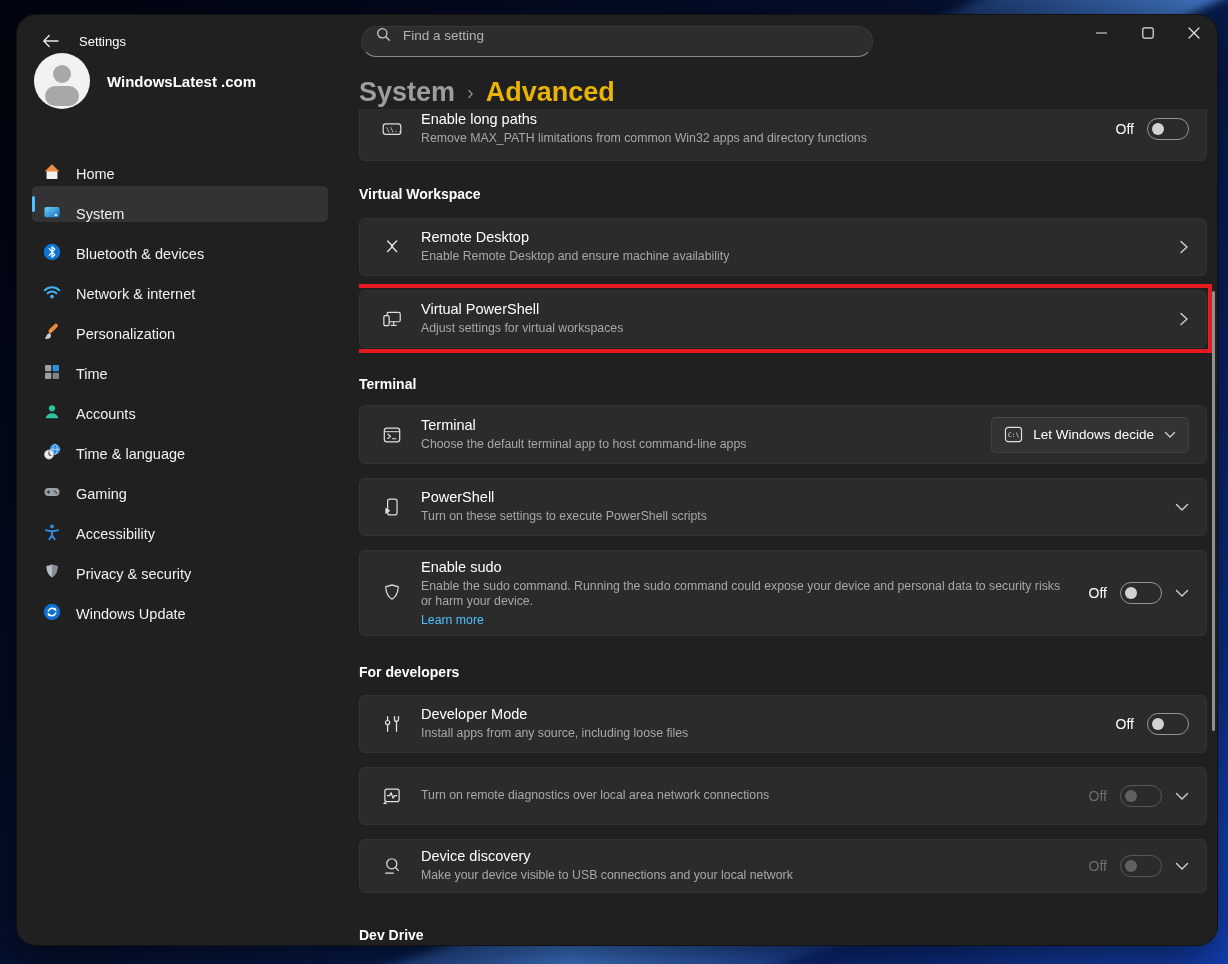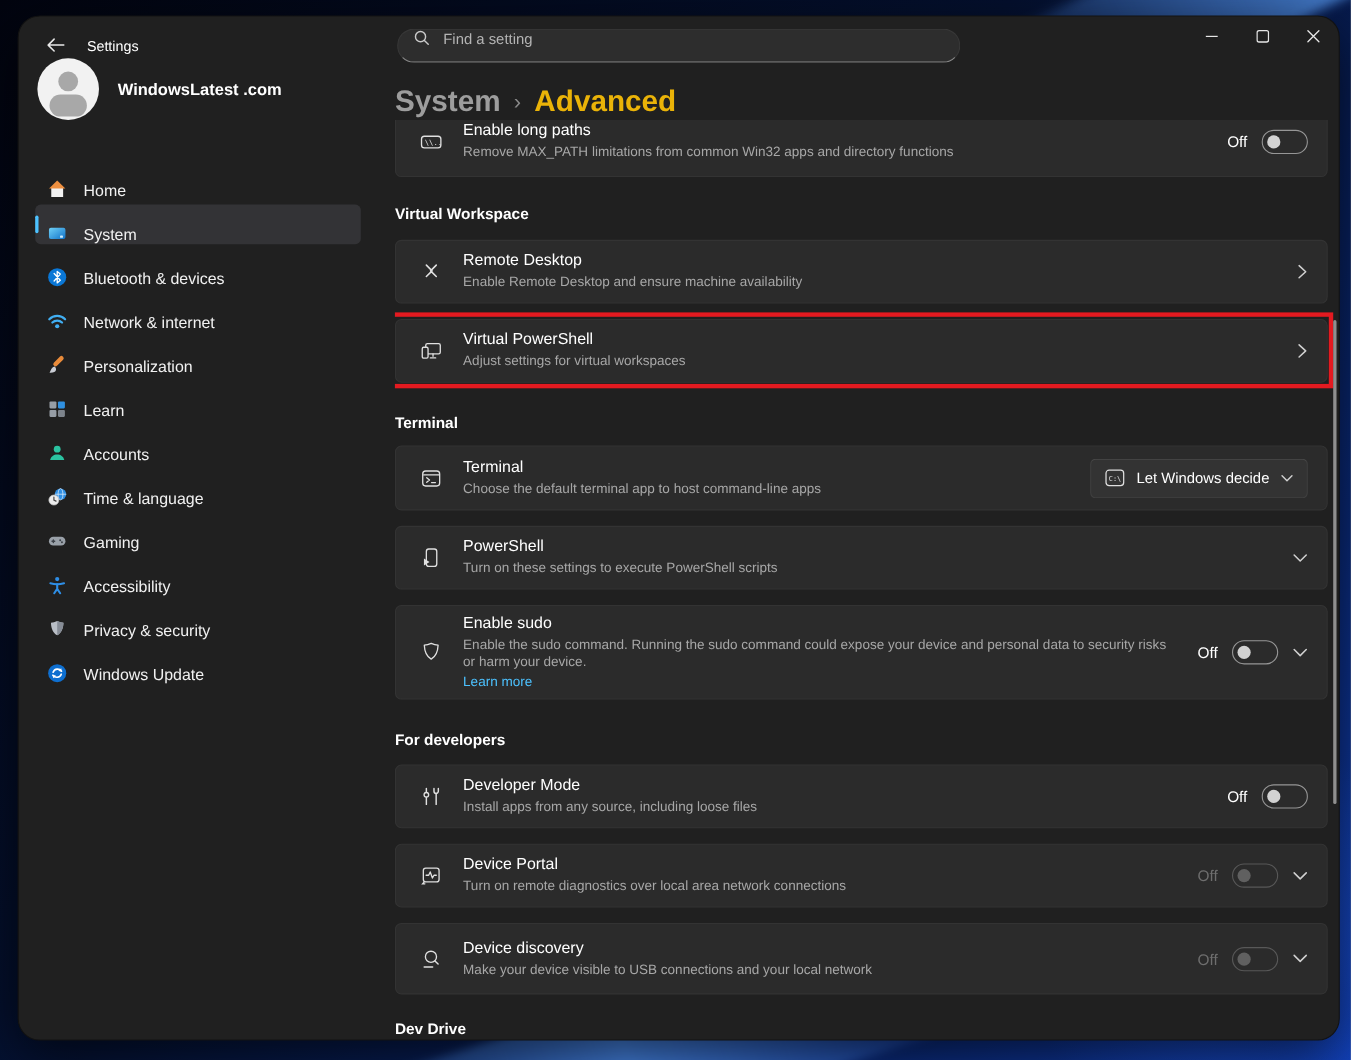--- a/index.html
+++ b/index.html
@@ -202,21 +202,21 @@
 
       <div class="nav-item">
         <span class="nav-ic">
           <svg width="20" height="20" viewBox="0 0 20 20">
               <rect x="3" y="3" width="6.3" height="6.3" rx="1" fill="#979ea6"></rect>
               <rect x="3" y="10.7" width="6.3" height="6.3" rx="1" fill="#979ea6"></rect>
               <rect x="10.7" y="10.7" width="6.3" height="6.3" rx="1" fill="#7d848c"></rect>
               <rect x="10.7" y="3" width="6.3" height="6.3" rx="1" fill="#2f90e0"></rect>
             </svg>
         </span>
-        <span class="nav-label">Learn</span>
+        <span class="nav-label">Time</span>
       </div>
 
       <div class="nav-item">
         <span class="nav-ic">
           <svg width="20" height="20" viewBox="0 0 20 20">
               <circle cx="10" cy="6.3" r="3.1" fill="#2bc3a1"></circle>
               <path d="M3.6 16.2c.7-3.3 3.3-5 6.4-5s5.7 1.7 6.4 5z" fill="#2bc3a1"></path>
             </svg>
         </span>
         <span class="nav-label">Accounts</span>
@@ -457,37 +457,36 @@
 
       <div class="card dim" style="top:658px;height:58px">
         <span class="ric">
           <svg width="22" height="22" viewBox="0 0 20 20">
               <rect x="3.5" y="3.8" width="13" height="11.4" rx="2" stroke="#e0e0e0" stroke-width="1.1" fill="none"></rect>
               <path d="M5.8 9.7h2.1l1.3-2.7 1.8 5 1.3-2.3h1.9" stroke="#e0e0e0" stroke-width="1.1" fill="none" stroke-linecap="round" stroke-linejoin="round"></path>
               <path d="M4.2 15.2l-1.4 1.6h2" stroke="#e0e0e0" stroke-width="1" fill="none" stroke-linecap="round"></path>
             </svg>
         </span>
         <div class="rtext">
-          <div class="rtitle">Device Portal</div>
           <div class="rdesc">Turn on remote diagnostics over local area network connections</div>
         </div>
         <div class="rctrl">
           <span class="offlbl">Off</span>
           <div class="toggle">
               <div class="knob"></div>
             </div>
           <span>
             <svg width="14" height="9" viewBox="0 0 14 9">
                 <path d="M1.5 1.5 7 7l5.5-5.5" stroke="#d0d0d0" stroke-width="1.4" fill="none" stroke-linecap="round" stroke-linejoin="round"></path>
               </svg>
           </span>
         </div>
       </div>
 
-      <div class="card dim" style="top:730px;height:65px">
+      <div class="card dim" style="top:730px;height:54px">
         <span class="ric">
           <svg width="22" height="22" viewBox="0 0 20 20">
               <circle cx="9.8" cy="8" r="4.6" stroke="#e0e0e0" stroke-width="1.1" fill="none"></circle>
               <path d="M13.1 11.4l2.6 2.6" stroke="#e0e0e0" stroke-width="1.2" stroke-linecap="round"></path>
               <path d="M4.2 16.4h7" stroke="#e0e0e0" stroke-width="1.2" stroke-linecap="round"></path>
             </svg>
         </span>
         <div class="rtext">
           <div class="rtitle">Device discovery</div>
           <div class="rdesc">Make your device visible to USB connections and your local network</div>

